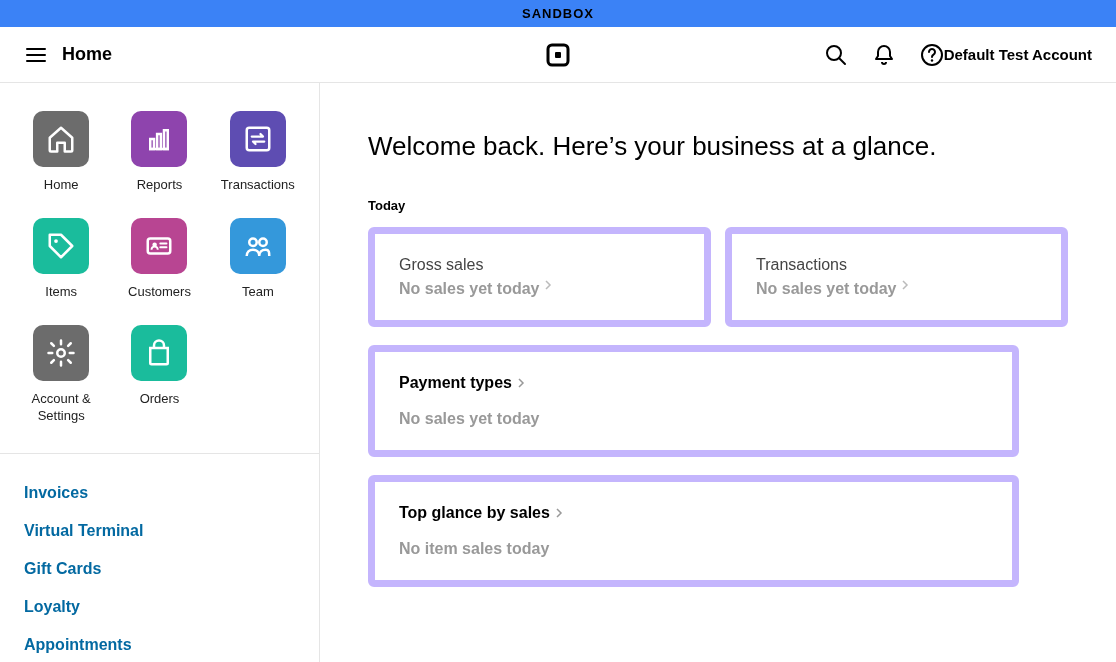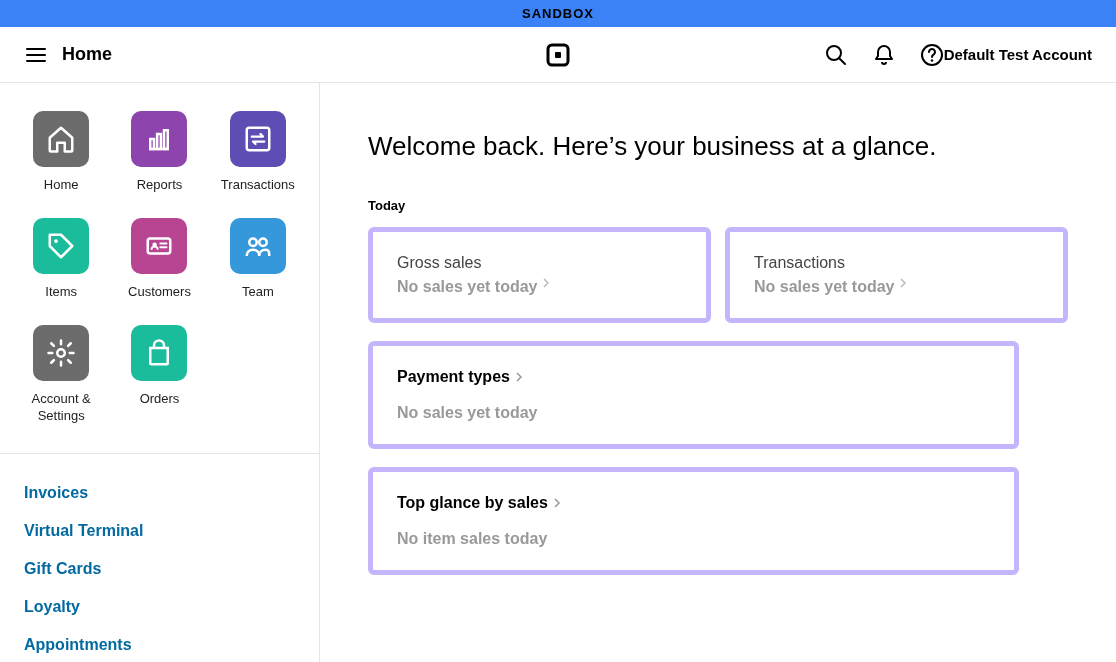--- a/index.html
+++ b/index.html
@@ -24,21 +24,21 @@
     .tile-label { font-size: 13px; text-align: center; line-height: 1.3; color: #222; }
     
     .sidebar-links { padding: 20px 24px; }
     .sidebar-link { font-size: 16px; font-weight: 600; color: #0369a1; padding: 10px 0; cursor: pointer; }
     
     .main { flex: 1; padding: 48px; overflow: hidden; }
     .welcome { font-size: 26px; font-weight: 400; margin-bottom: 36px; }
     .section-label { font-size: 13px; font-weight: 700; margin-bottom: 14px; }
     
     .card-row { display: flex; gap: 14px; margin-bottom: 18px; }
-    .card { border: 5px solid #c4b5fd; border-radius: 6px; padding: 22px 24px; cursor: pointer; }
+    .card { border: 7px solid #c4b5fd; border-radius: 6px; padding: 22px 24px; cursor: pointer; }
     .card.half { flex: 1; }
     .card.full { width: 651px; }
     .card-label { font-size: 16px; color: #444; font-weight: 400; margin-bottom: 6px; display: flex; align-items: center; gap: 4px; }
     .card-label.bold { font-weight: 700; color: #000; }
     .card-value { font-size: 16px; font-weight: 700; color: #999; display: flex; align-items: flex-start; gap: 3px; }
     .card-value.mt { margin-top: 18px; }
     .chevron-sm { width: 10px; height: 10px; }
     
     svg { display: block; }
   </style>

